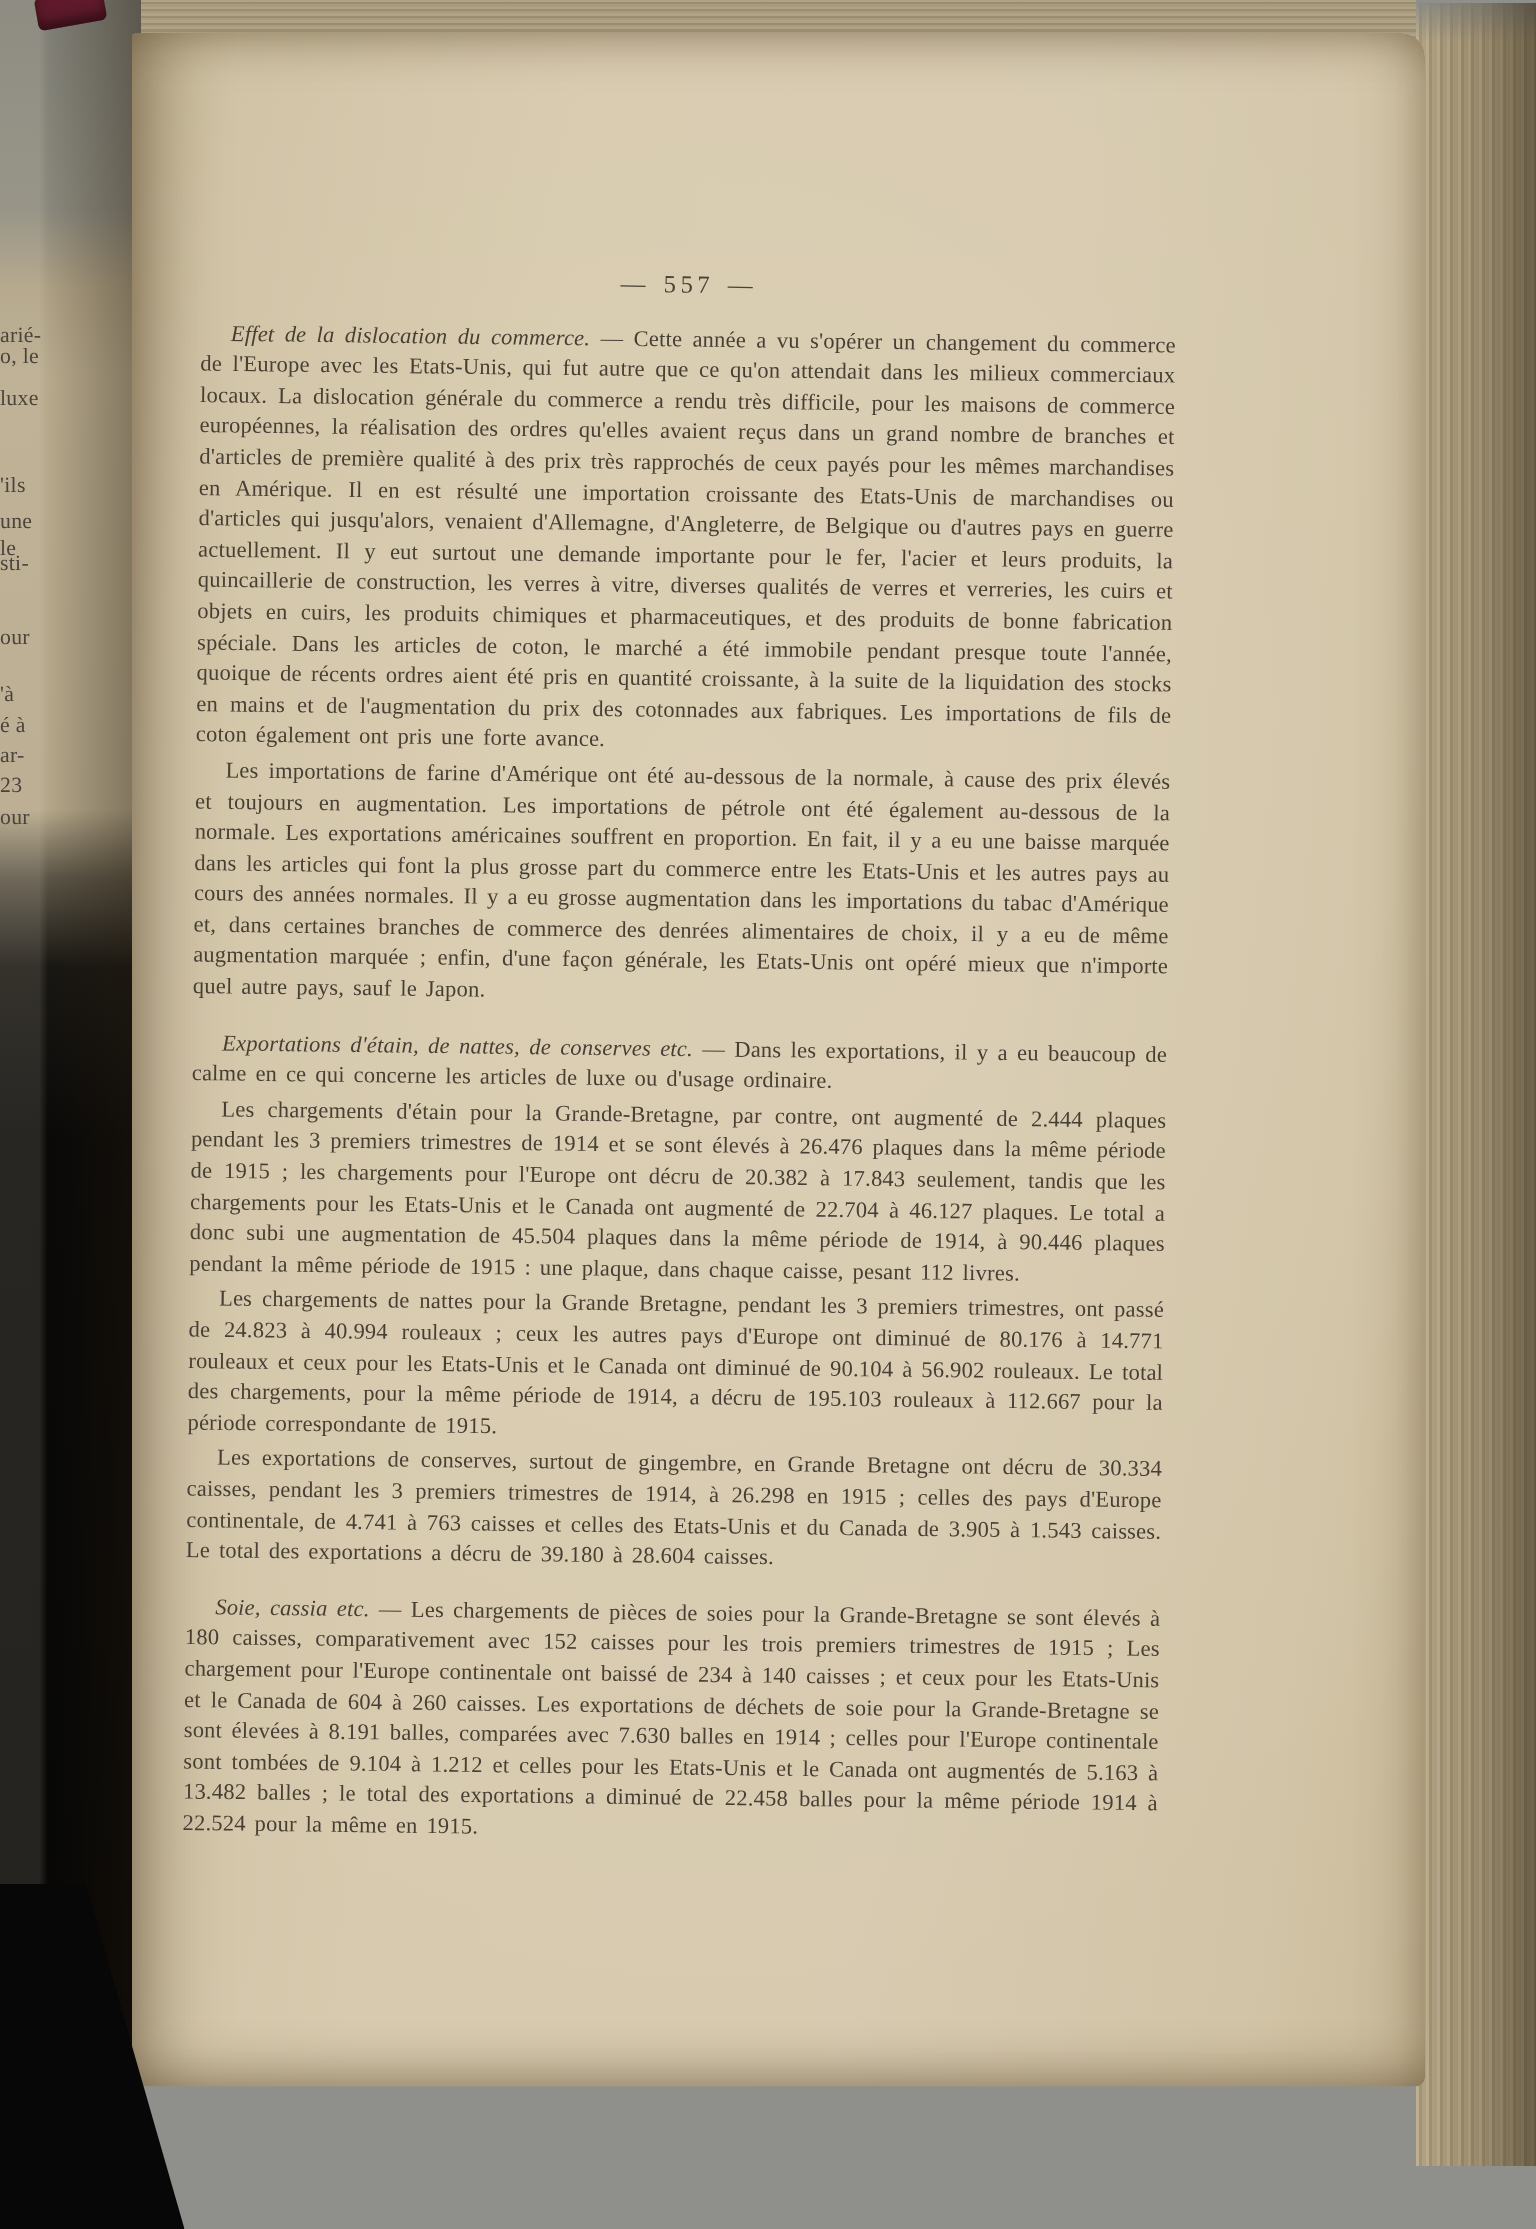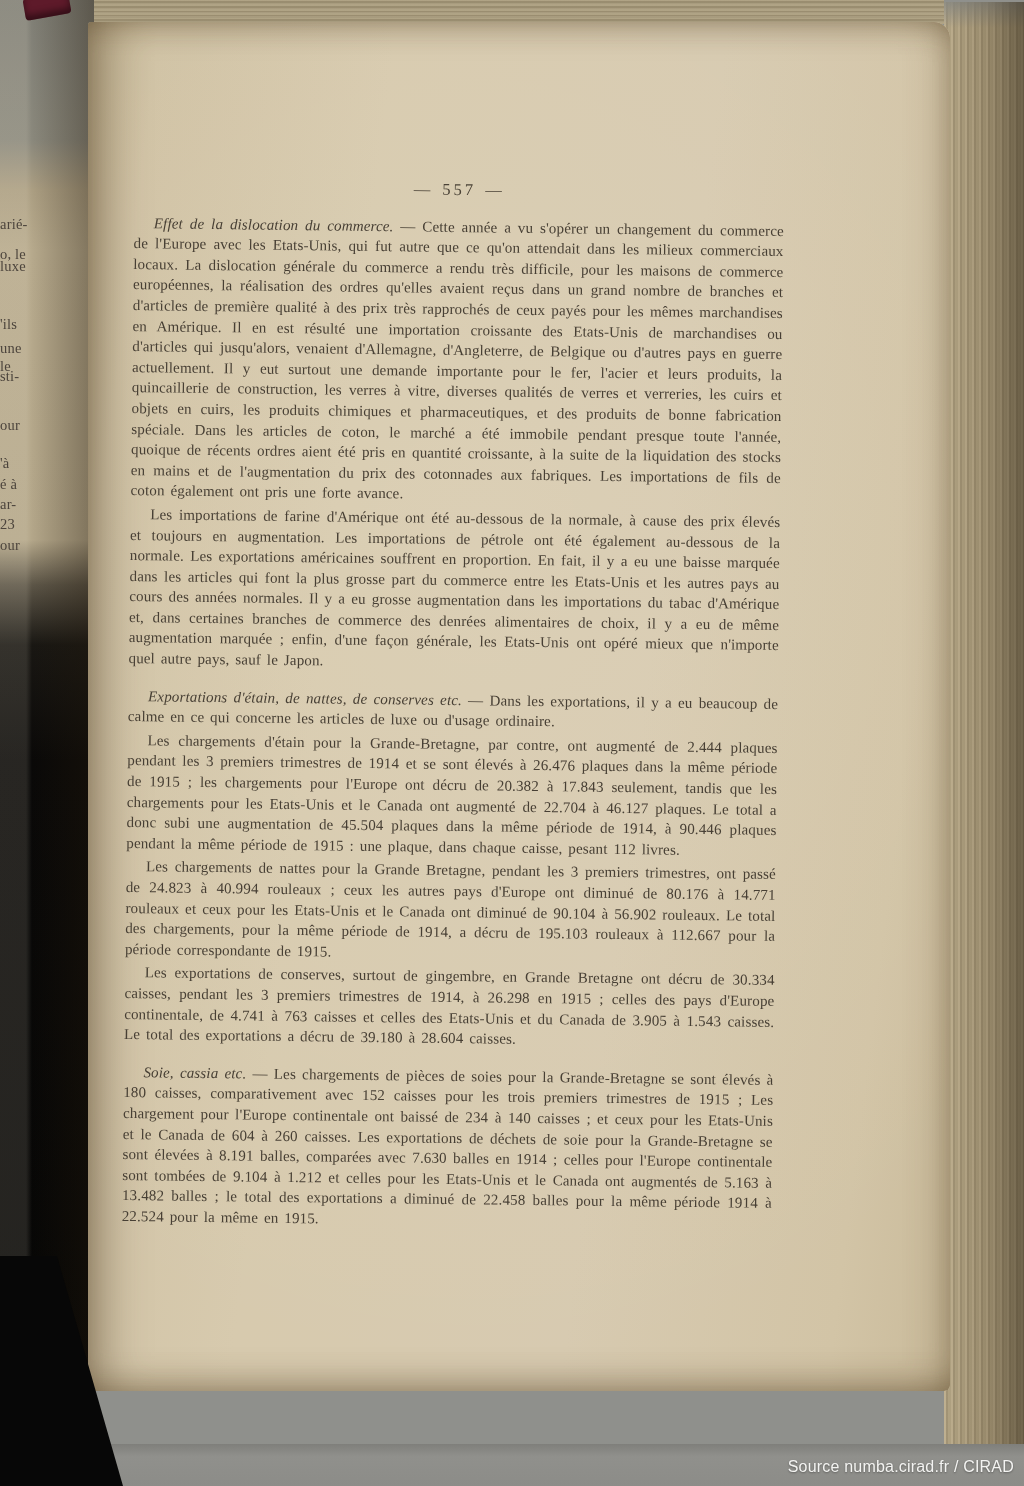--- a/index.html
+++ b/index.html
@@ -70,21 +70,21 @@
 </head>
 <body>
 
 <div class="scene">
 
   <div class="top-edge"></div>
   <div class="right-stack"></div>
 
   <div class="left-region">
     <div class="frag" style="top:216px">arié-</div>
-    <div class="frag" style="top:246px">o, le</div>
+    <div class="frag" style="top:230px">o, le</div>
     <div class="frag" style="top:258px">luxe</div>
     <div class="frag" style="top:316px">'ils</div>
     <div class="frag" style="top:340px">une</div>
     <div class="frag" style="top:368px">sti-</div>
     <div class="frag" style="top:358px">le</div>
     <div class="frag" style="top:417px">our</div>
     <div class="frag" style="top:455px">'à</div>
     <div class="frag" style="top:476px">é à</div>
     <div class="frag" style="top:496px">ar-</div>
     <div class="frag" style="top:516px">23</div>
@@ -129,17 +129,14 @@
 
       <p class="para section">
         <span class="lead">Soie, cassia etc.</span>
         <span>— Les chargements de pièces de soies pour la Grande-Bretagne se sont élevés à 180 caisses, comparativement avec 152 caisses pour les trois premiers trimestres de 1915 ; Les chargement pour l'Europe continentale ont baissé de 234 à 140 caisses ; et ceux pour les Etats-Unis et le Canada de 604 à 260 caisses. Les exportations de déchets de soie pour la Grande-Bretagne se sont élevées à 8.191 balles, comparées avec 7.630 balles en 1914 ; celles pour l'Europe continentale sont tombées de 9.104 à 1.212 et celles pour les Etats-Unis et le Canada ont augmentés de 5.163 à 13.482 balles ; le total des exportations a diminué de 22.458 balles pour la même période 1914 à 22.524 pour la même en 1915.</span>
       </p>
     </div>
   </div>
 
   <div class="black-wedge"></div>
 
-  <div class="bottom-strip">
-    <div class="credit">Source numba.cirad.fr / CIRAD</div>
-  </div>
 
 </div>
 
 </body></html>

